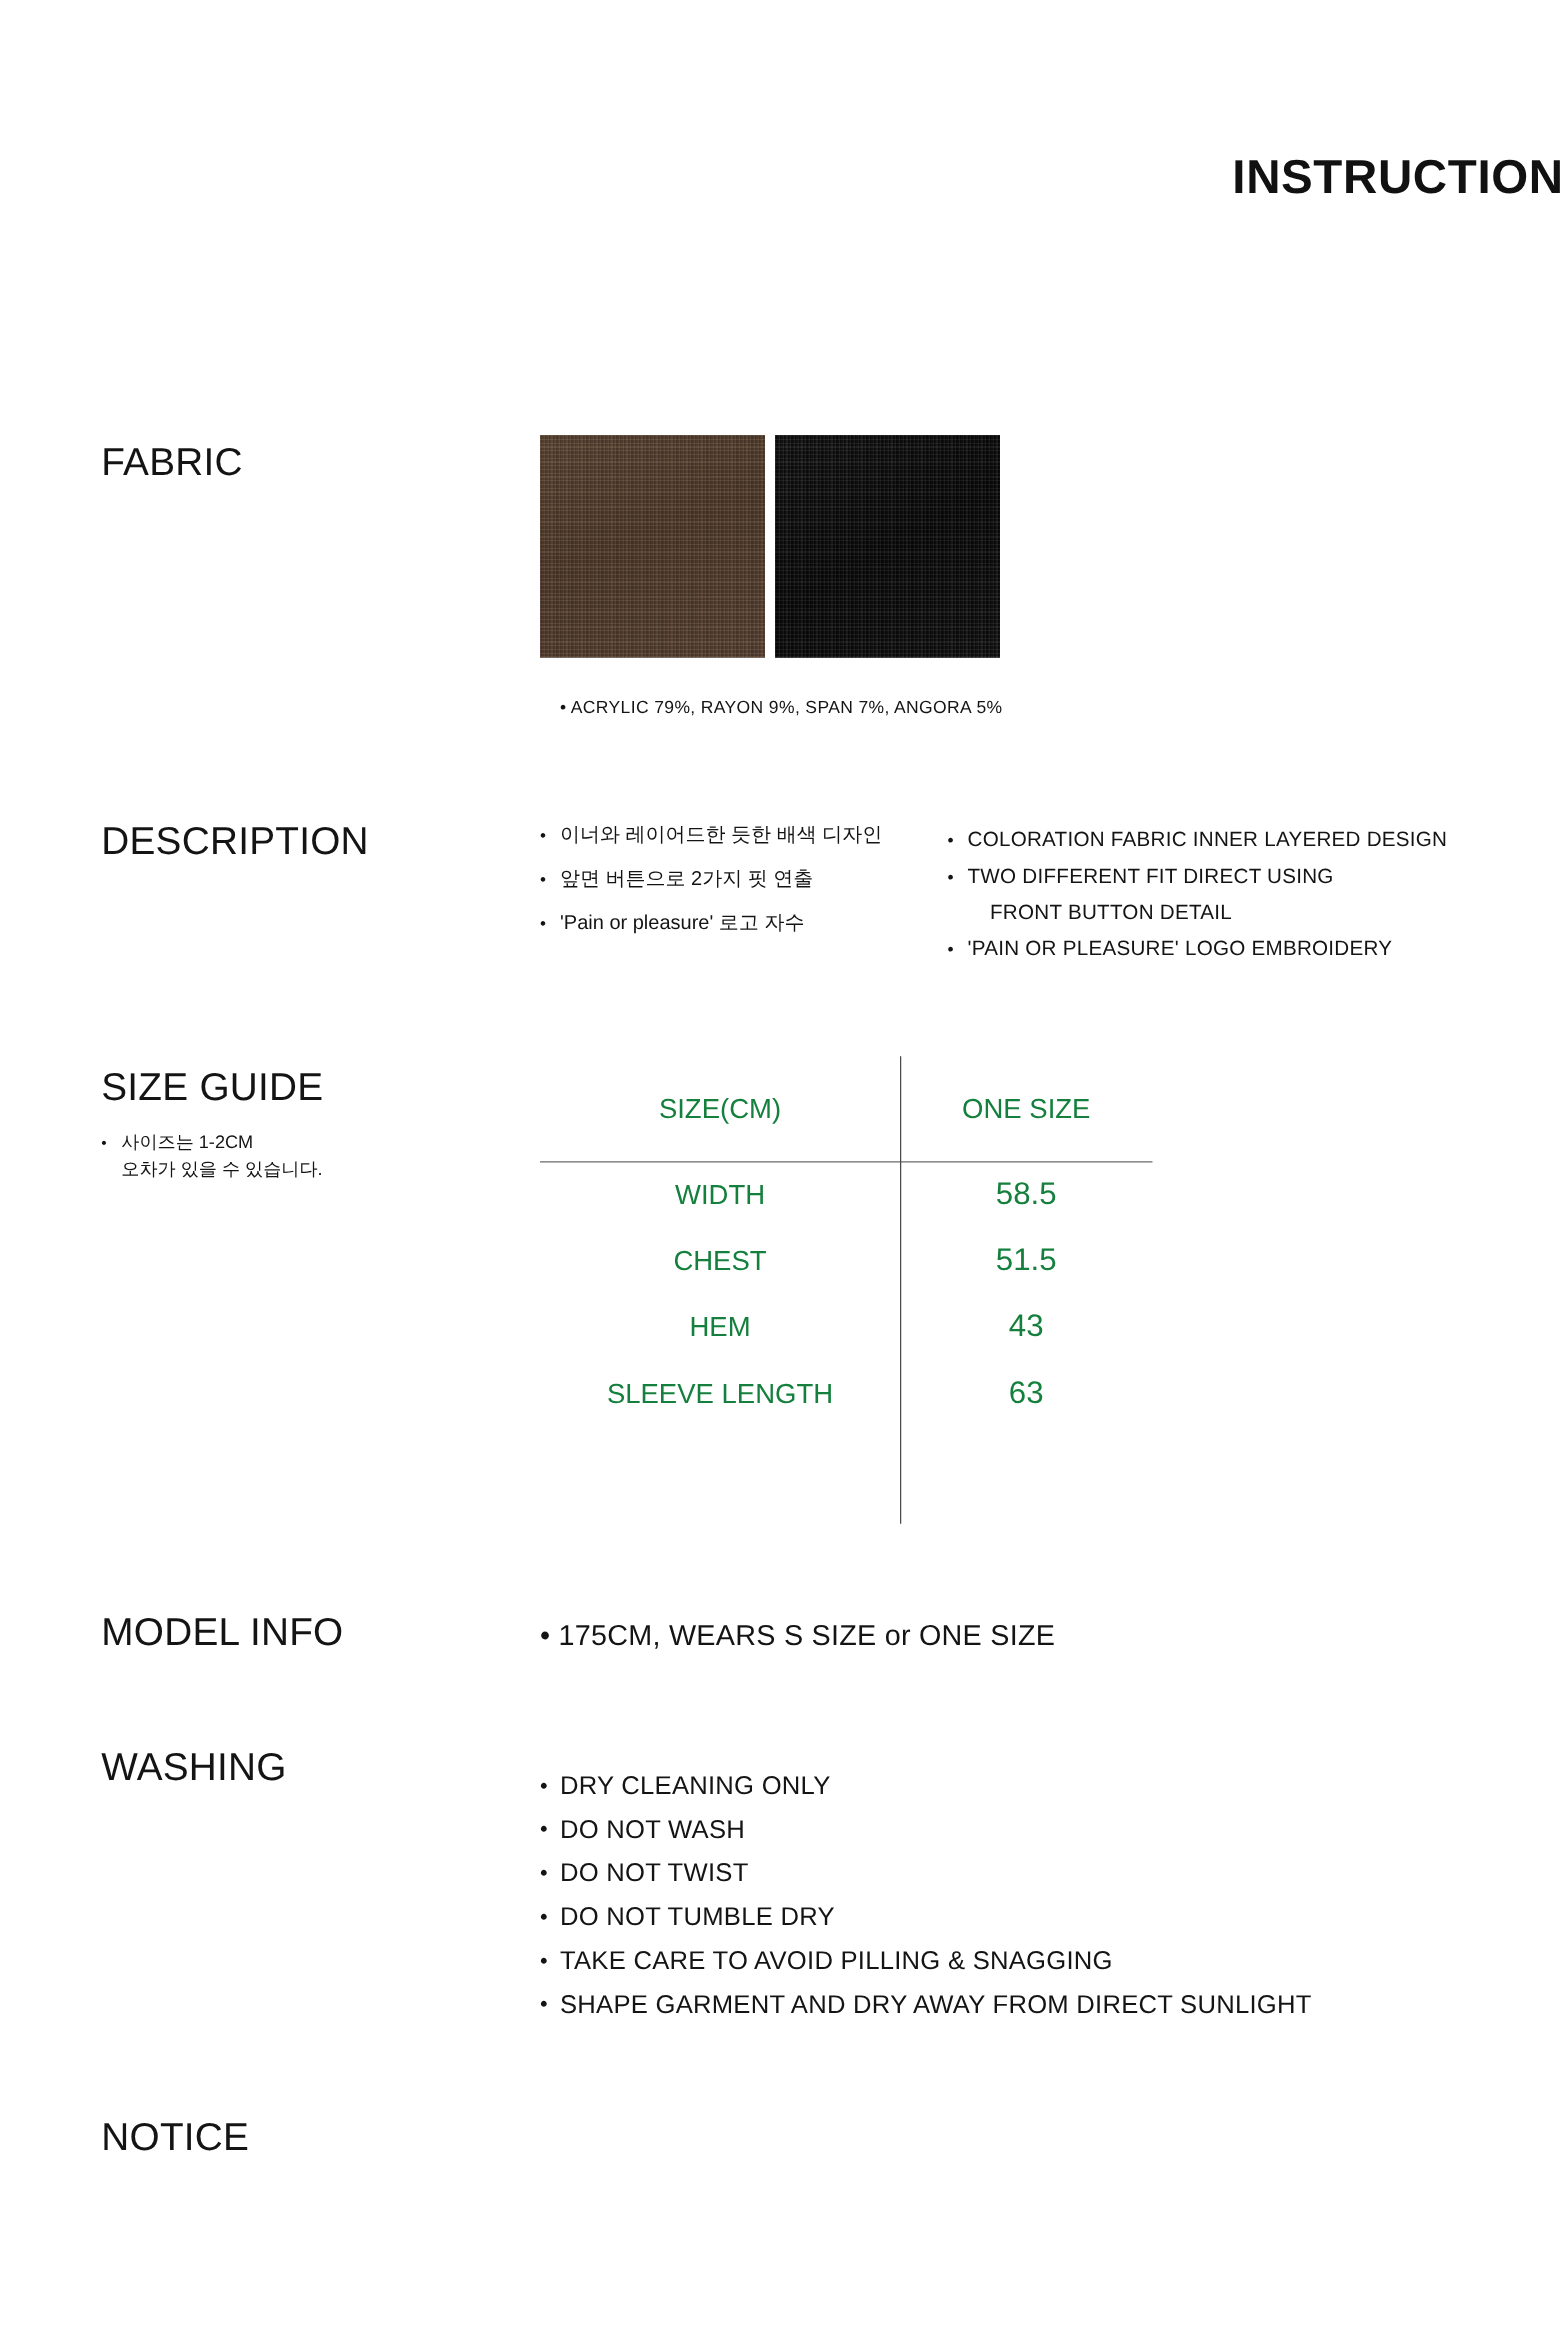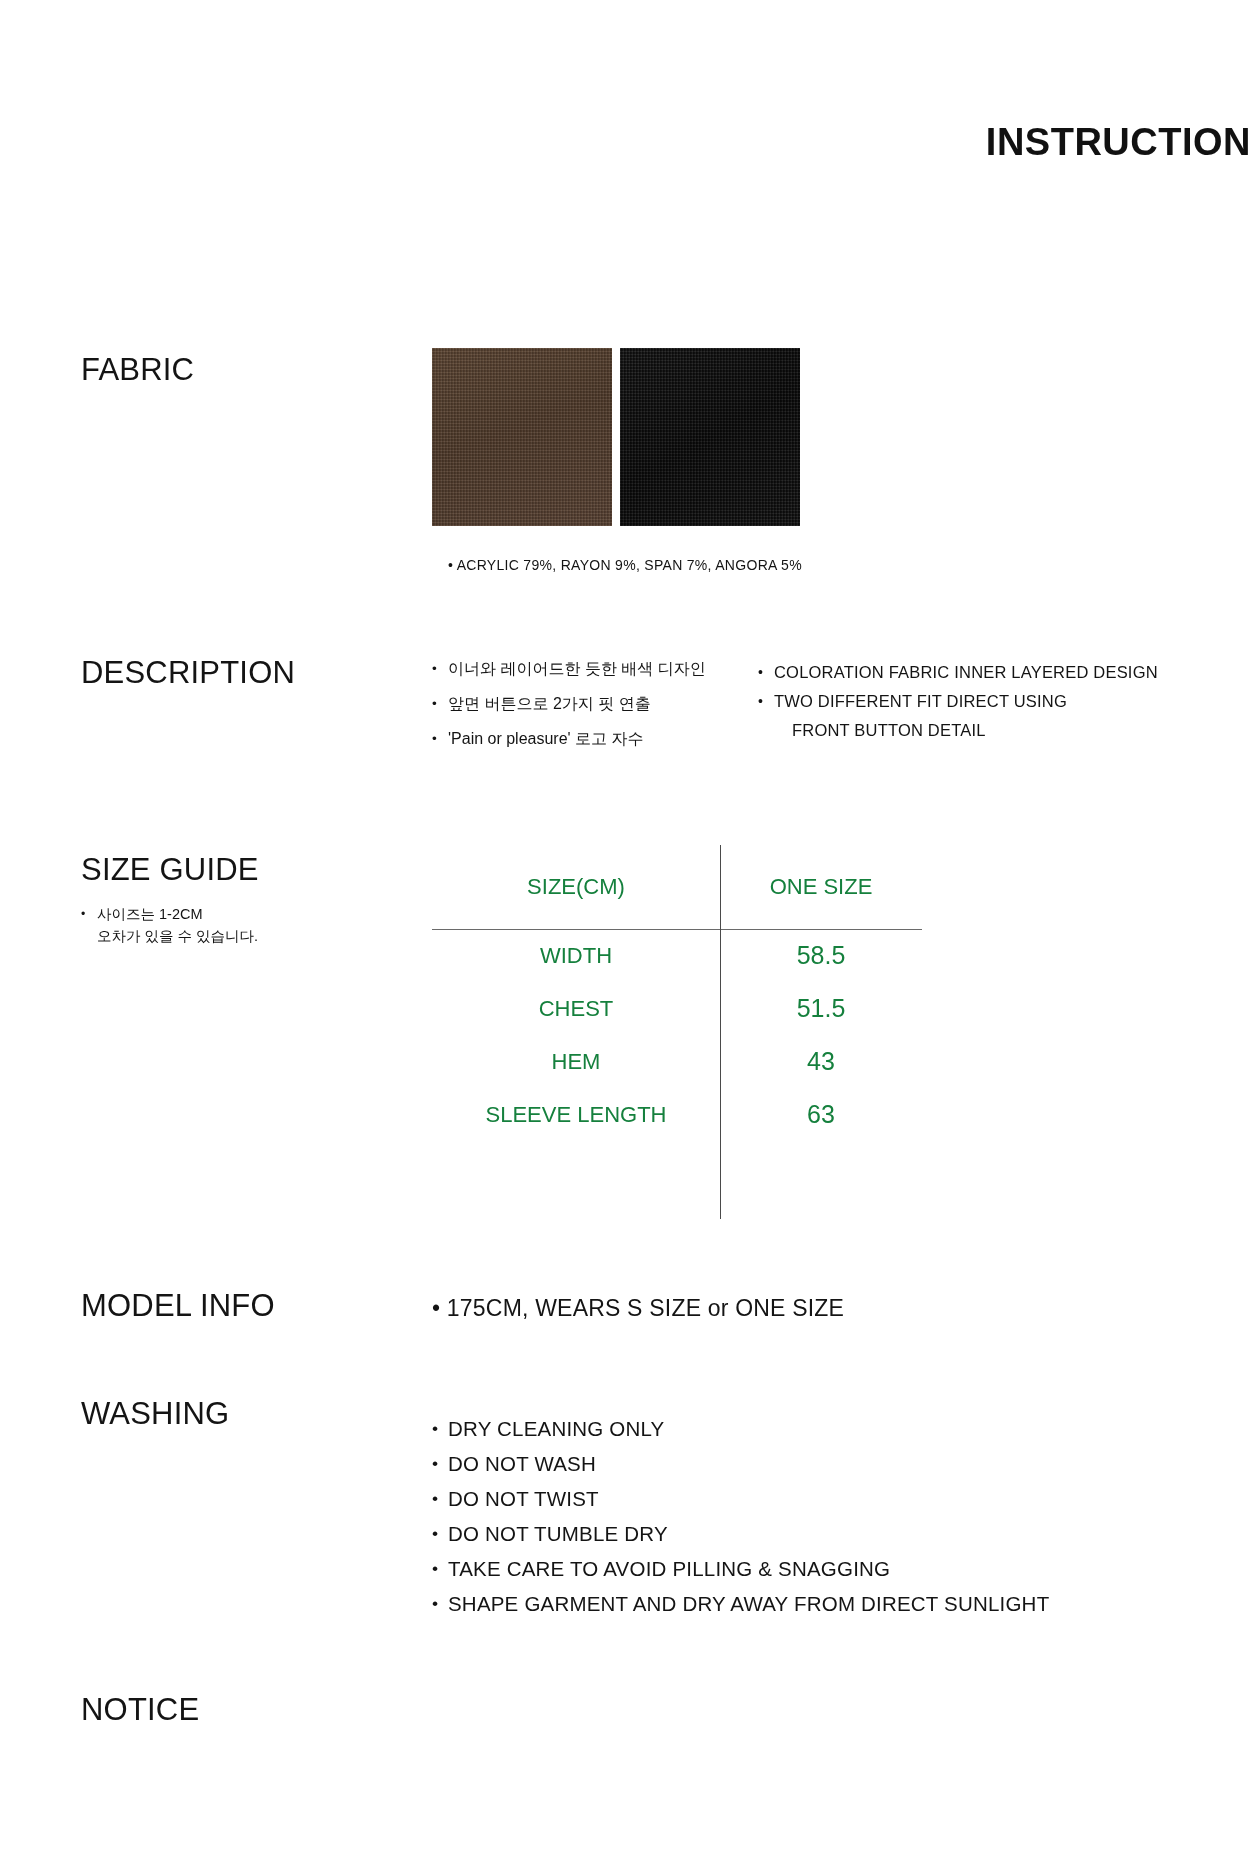--- a/index.html
+++ b/index.html
@@ -243,20 +243,21 @@
     <li>앞면 버튼으로 2가지 핏 연출</li>
     <li>'Pain or pleasure' 로고 자수</li>
   </ul>
 
   <ul class="bullets desc-en">
     <li>COLORATION FABRIC INNER LAYERED DESIGN</li>
     <li>
       <span>TWO DIFFERENT FIT DIRECT USING</span>
       <div class="cont">FRONT BUTTON DETAIL</div>
     </li>
+    <li>'PAIN OR PLEASURE' LOGO EMBROIDERY</li>
   </ul>
 
   <div class="sec-label" style="top:852px;">SIZE GUIDE</div>
   <ul class="bullets size-note">
     <li>
       <span>사이즈는 1-2CM</span>
       <div>오차가 있을 수 있습니다.</div>
     </li>
   </ul>
 

